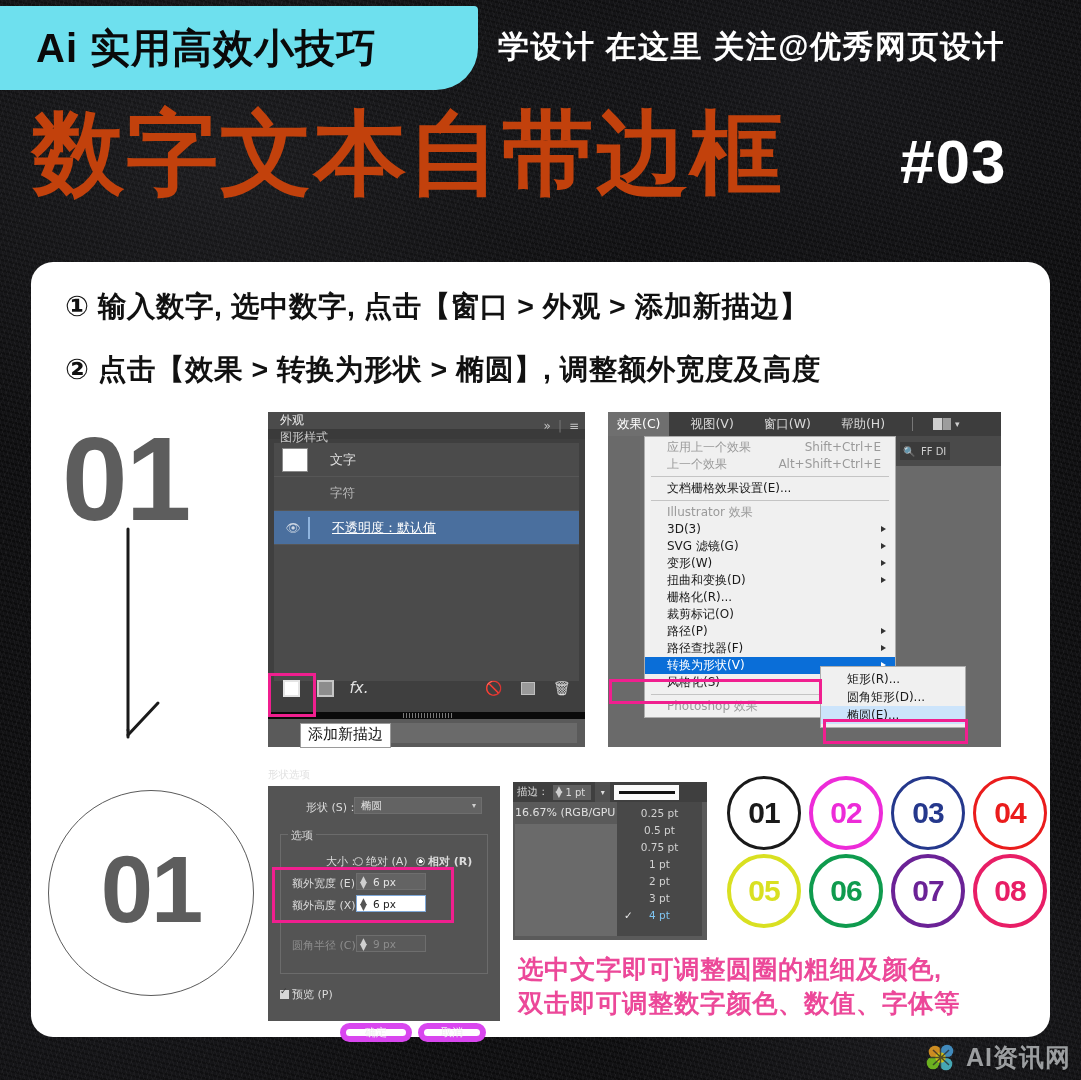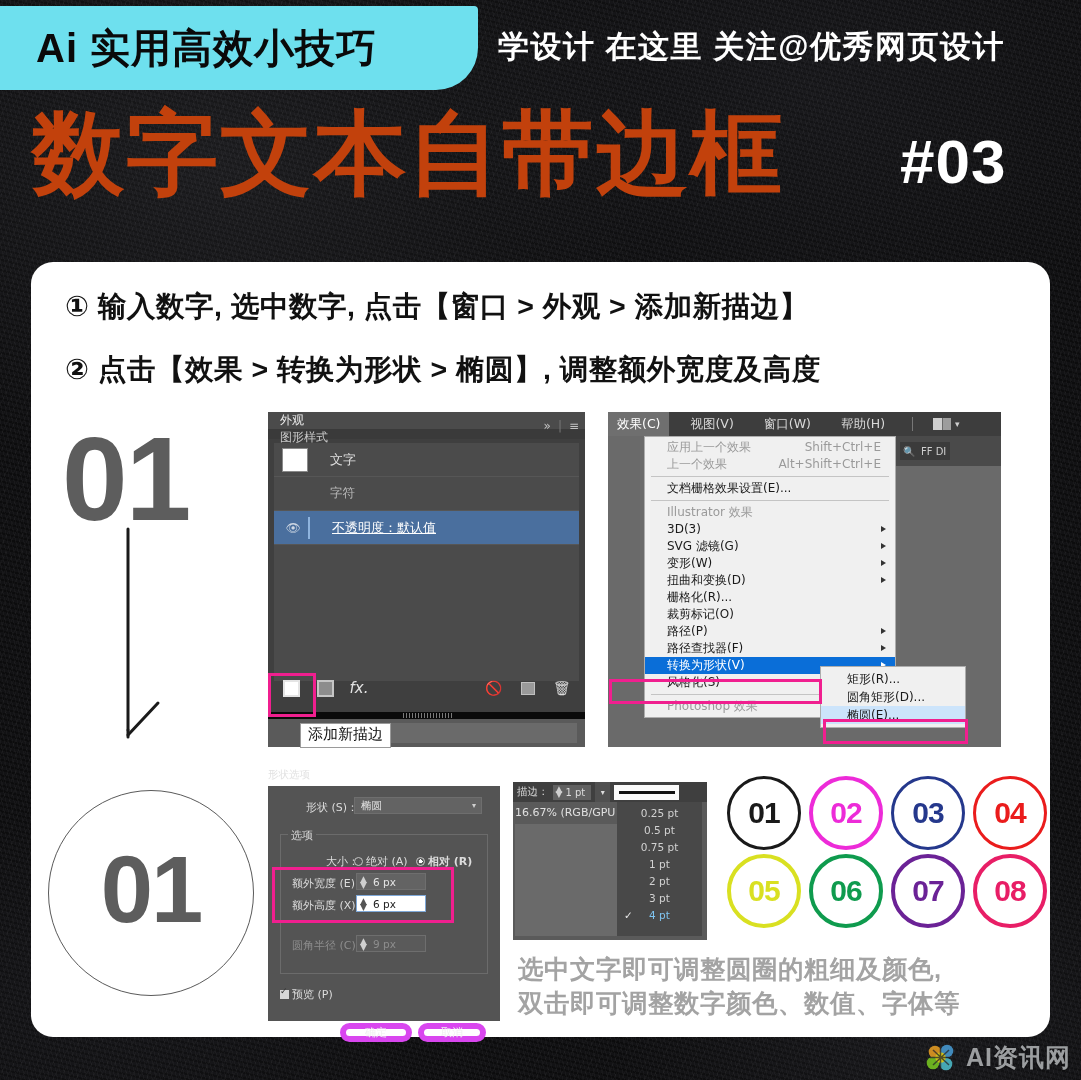--- a/index.html
+++ b/index.html
@@ -515,21 +515,21 @@
       <span style="color: rgb(15, 155, 78);">06</span>
     </div>
   <div class="num-circle" style="border-color: rgb(107, 34, 150); border-width: 4px;">
       <span style="color: rgb(107, 34, 150);">07</span>
     </div>
   <div class="num-circle" style="border-color: rgb(232, 30, 102); border-width: 4px;">
       <span style="color: rgb(232, 30, 102);">08</span>
     </div>
 </div>
 
-<div id="note" style="color: #a3a3a3;">
+<div id="note" style="color: #ec4899;">
   <div>选中文字即可调整圆圈的粗细及颜色,</div>
   <div>双击即可调整数字颜色、数值、字体等</div>
 </div>
 
 <div id="watermark">
   <svg width="34" height="30" viewBox="0 0 34 30">
     <circle cx="9" cy="9" r="6.3" fill="#f5a623"></circle>
     <circle cx="21" cy="8" r="6.3" fill="#4aa3df"></circle>
     <circle cx="7" cy="20" r="6.3" fill="#7ed321"></circle>
     <circle cx="20" cy="21" r="6.3" fill="#50c7d6"></circle>

